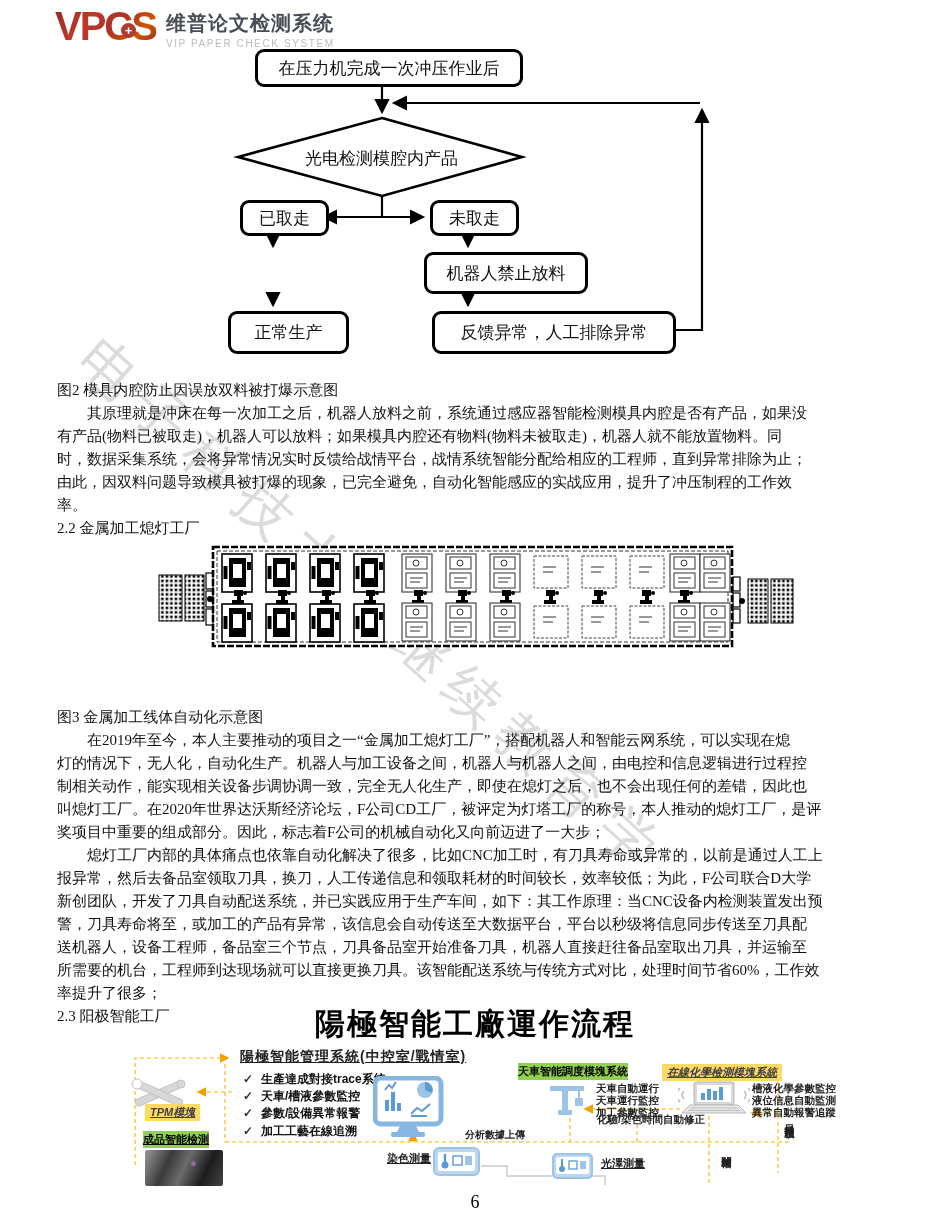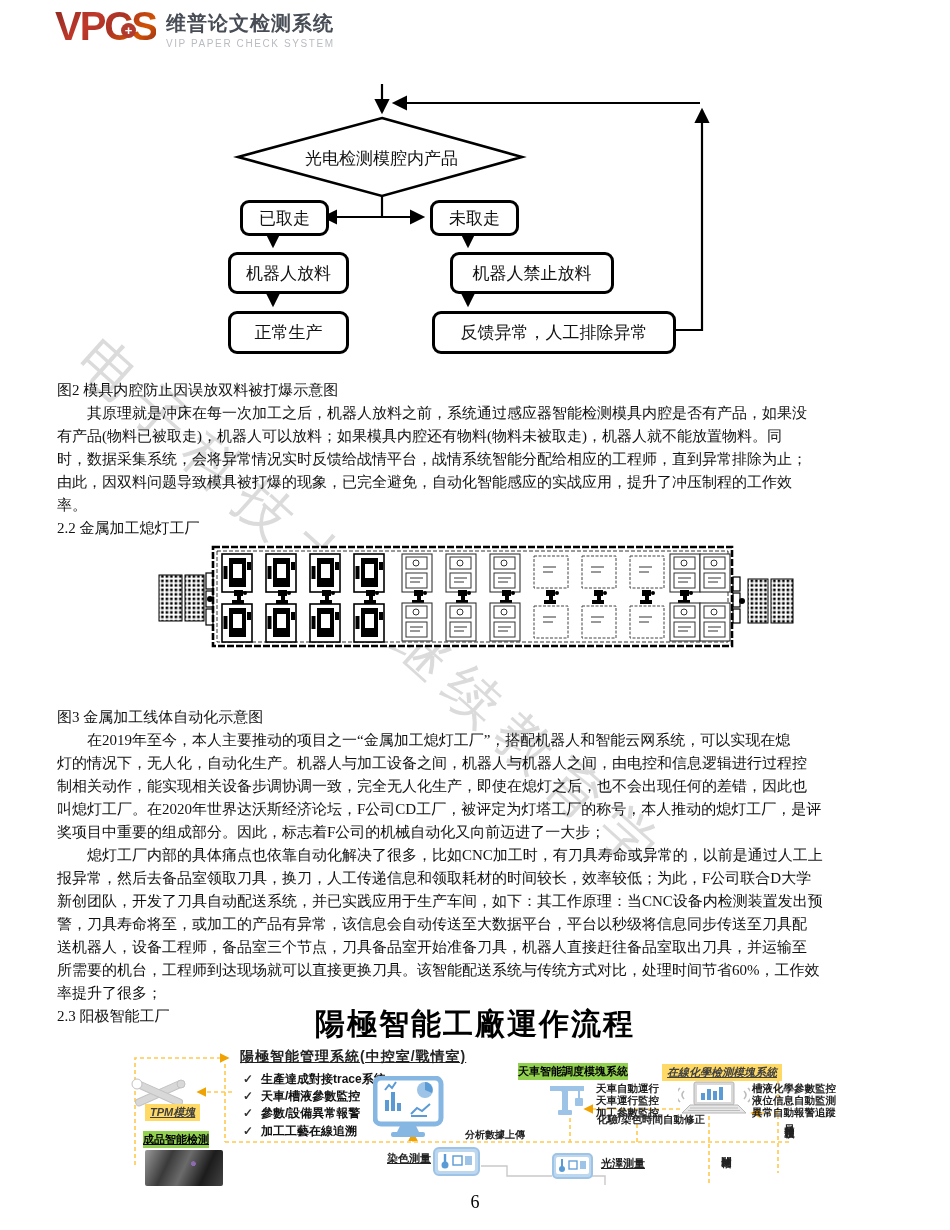--- a/index.html
+++ b/index.html
@@ -90,25 +90,25 @@
 
     <line x1="382" y1="196" x2="382" y2="217" stroke="#000" stroke-width="2.2"></line>
     <line x1="382" y1="217" x2="324" y2="217" stroke="#000" stroke-width="2.2" marker-end="url(#ah)"></line>
     <line x1="382" y1="217" x2="423" y2="217" stroke="#000" stroke-width="2.2" marker-end="url(#ah)"></line>
 
     <line x1="273" y1="233" x2="273" y2="246" stroke="#000" stroke-width="2.2" marker-end="url(#ah)"></line>
     <line x1="468" y1="233" x2="468" y2="246" stroke="#000" stroke-width="2.2" marker-end="url(#ah)"></line>
     <line x1="273" y1="292" x2="273" y2="305" stroke="#000" stroke-width="2.2" marker-end="url(#ah)"></line>
     <line x1="468" y1="292" x2="468" y2="305" stroke="#000" stroke-width="2.2" marker-end="url(#ah)"></line>
   </svg>
+  <div class="fc-box" style="left:255px;top:49px;width:262px;height:32px;">在压力机完成一次冲压作业后</div>
   <div class="fc-diamond-label" style="left:305px;top:147px;">光电检测模腔内产品</div>
   <div class="fc-box" style="left:232px;top:200px;width:83px;height:30px;margin-left:8px;">已取走</div>
   <div class="fc-box" style="left:430px;top:200px;width:83px;height:30px;">未取走</div>
-  <div class="fc-box" style="left:228px;top:252px;width:115px;height:36px;">机器人放料</div>
-  <div class="fc-box" style="left:450px;top:252px;width:158px;height:36px;">机器人禁止放料</div>
+  <div class="fc-box" style="left:424px;top:252px;width:158px;height:36px;">机器人禁止放料</div>
   <div class="fc-box" style="left:228px;top:311px;width:115px;height:37px;">正常生产</div>
   <div class="fc-box" style="left:432px;top:311px;width:238px;height:37px;">反馈异常，人工排除异常</div>
 
   <div class="textblock" style="top:379px;">图2 模具内腔防止因误放双料被打爆示意图
 　　其原理就是冲床在每一次加工之后，机器人放料之前，系统通过感应器智能检测模具内腔是否有产品，如果没
 有产品(物料已被取走)，机器人可以放料；如果模具内腔还有物料(物料未被取走)，机器人就不能放置物料。同
 时，数据采集系统，会将异常情况实时反馈给战情平台，战情系统智能分配给相应的工程师，直到异常排除为止；
 由此，因双料问题导致模具被打爆的现象，已完全避免，自动化智能感应的实战应用，提升了冲压制程的工作效
 率。
 2.2 金属加工熄灯工厂</div>

